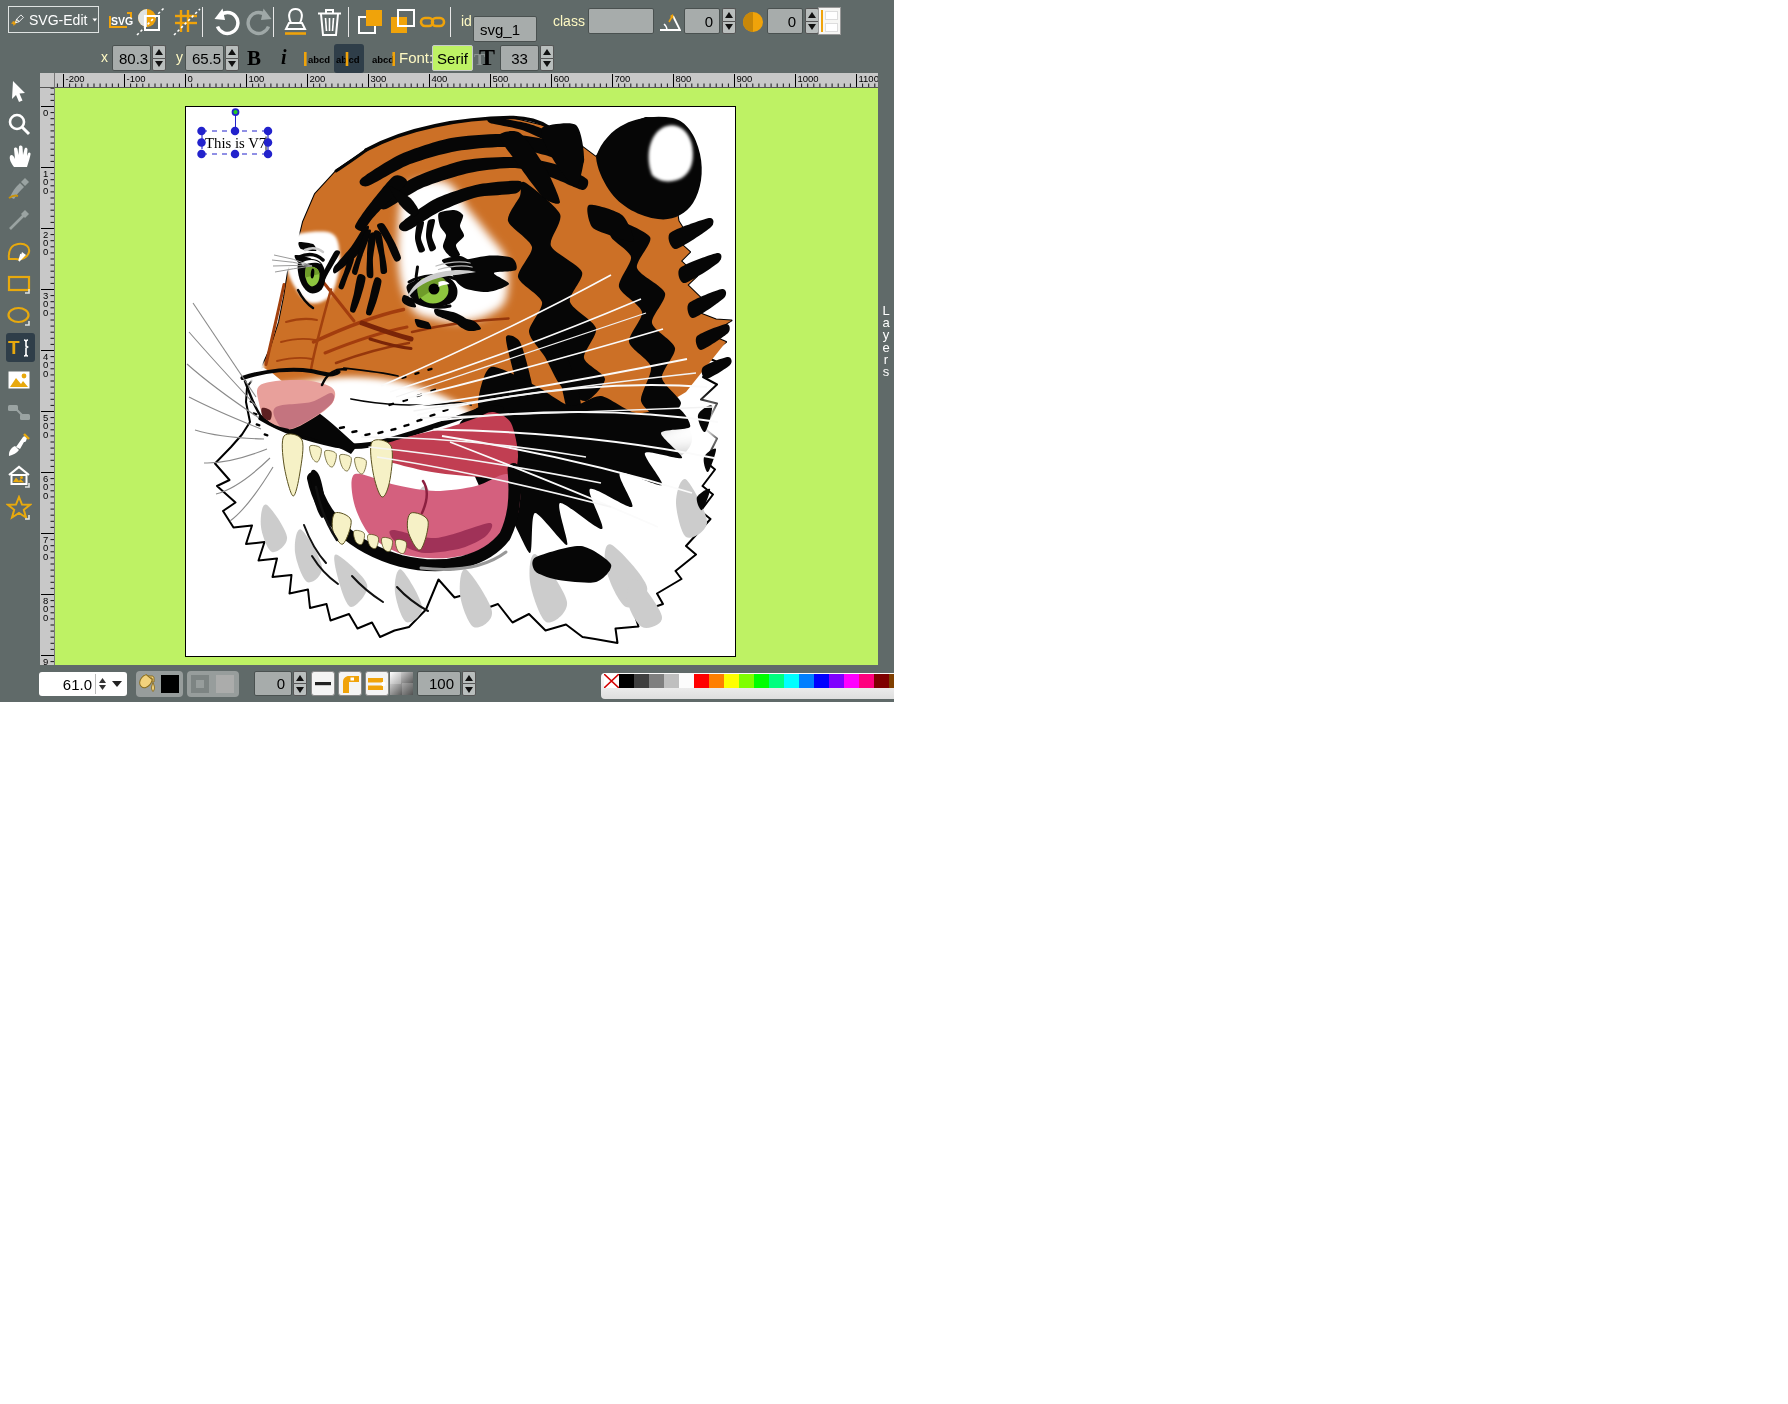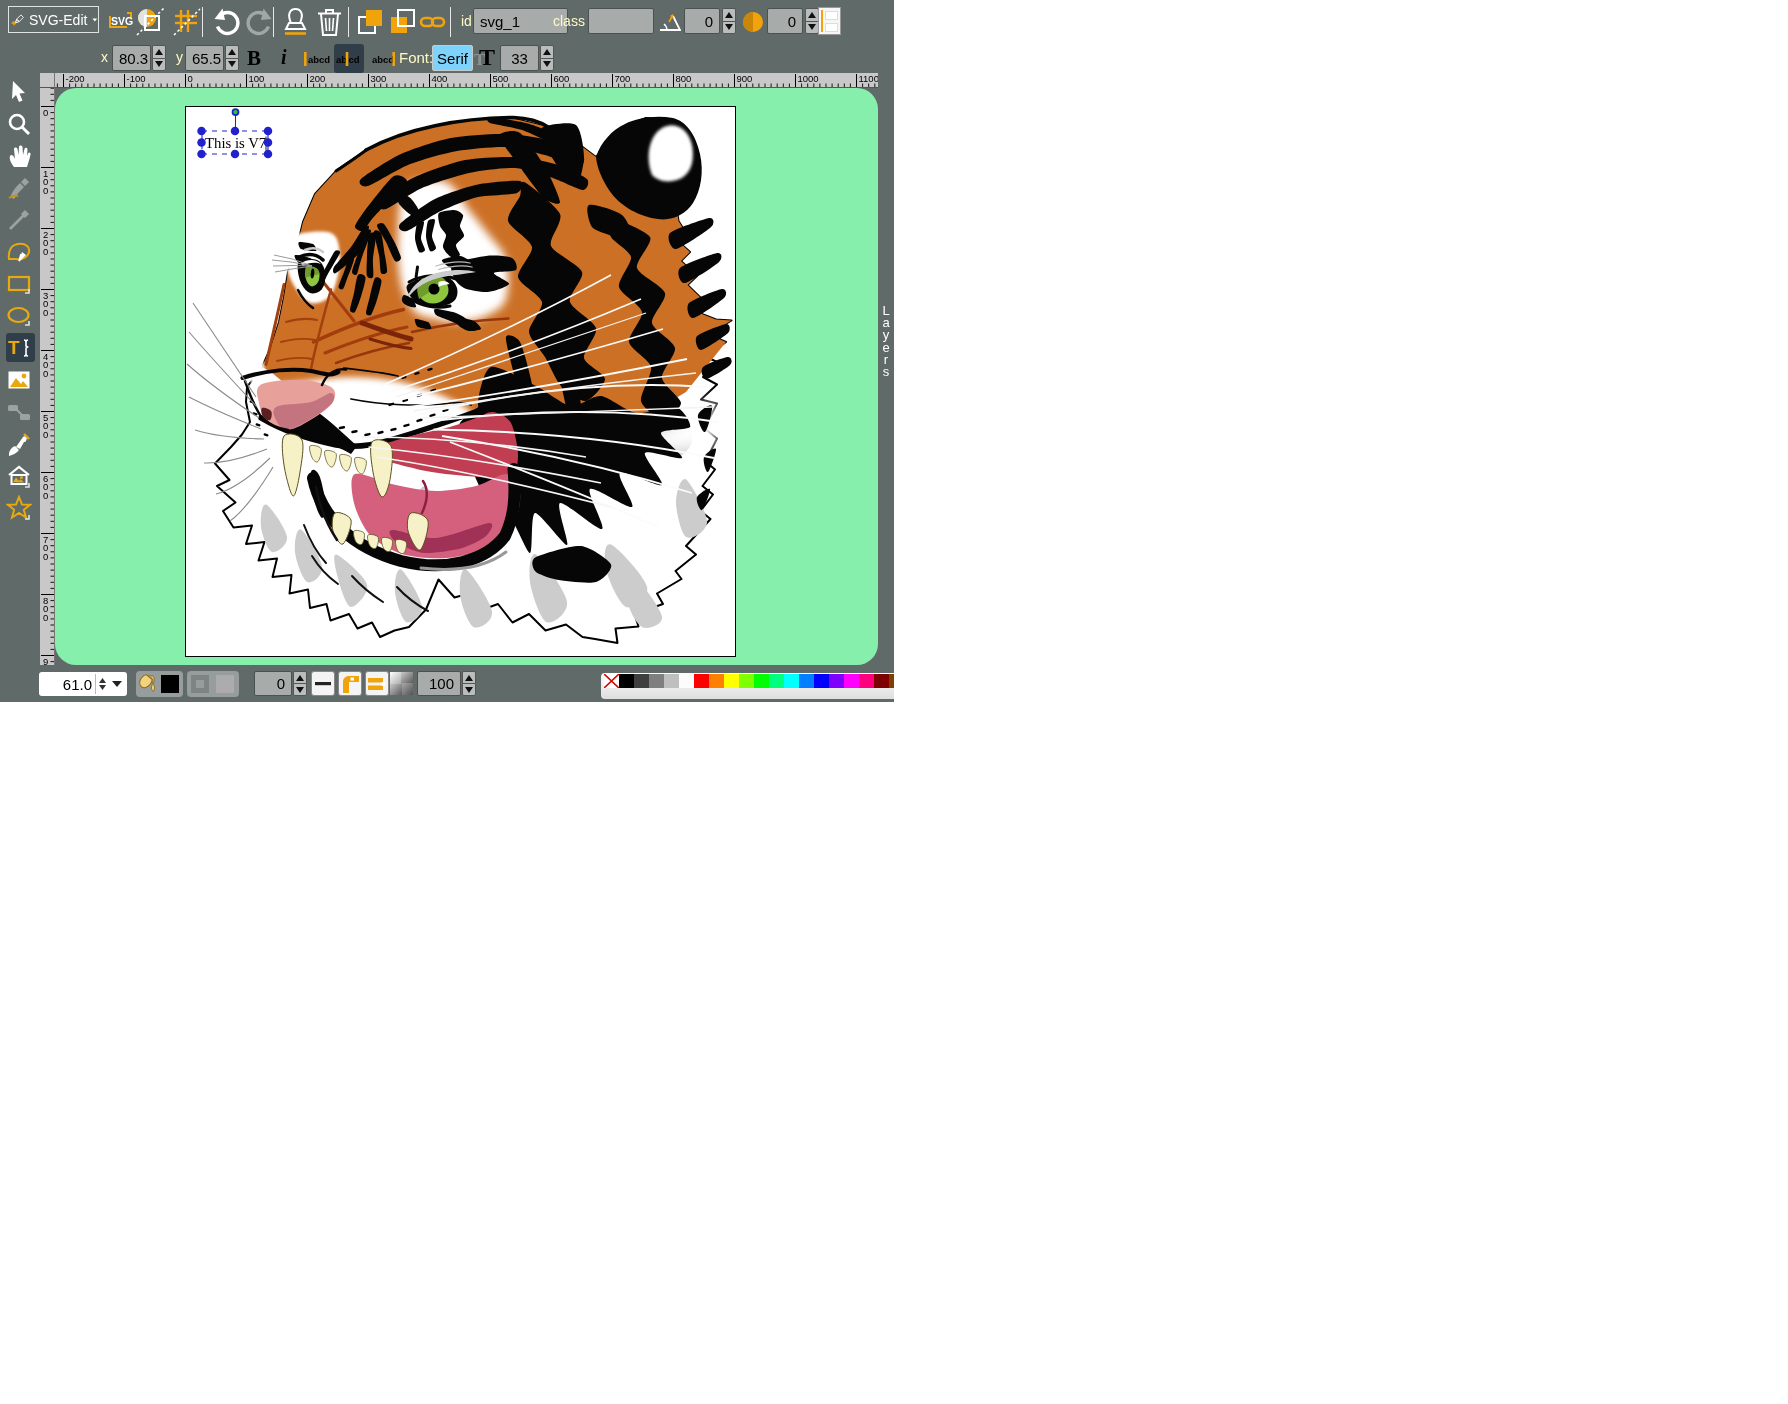--- a/index.html
+++ b/index.html
@@ -4,21 +4,21 @@
 <style>
 * { margin:0; padding:0; box-sizing:border-box; }
 html,body { width:894px; height:702px; overflow:hidden; font-family:"Liberation Sans", sans-serif; }
 #app { position:relative; width:894px; height:702px; background:#606a69; }
 .bar { position:absolute; background:#606a69; }
 #topbar { left:0; top:0; right:0; height:73px; }
 #leftbar { left:0; top:73px; width:40px; bottom:37px; }
 #botbar { left:0; bottom:0; right:0; height:37px; }
 #rightflap { position:absolute; right:0; top:88px; width:16px; bottom:37px; background:#606a69; color:#fff; }
 #rightflap .vtxt { position:absolute; top:217px; left:0; width:16px; text-align:center; font-size:13px; line-height:12.2px; }
-#workarea { position:absolute; left:55px; top:88px; right:16px; bottom:37px; background:#86efac; overflow:hidden;border-radius:21px; }
+#workarea { position:absolute; left:55px; top:88px; right:16px; bottom:37px; background:#bef264; overflow:hidden; }
 #canvas { position:absolute; left:130.5px; top:18.5px; width:549px; height:549px; background:#fff; outline:1px solid #000; }
 
 #rcorner { position:absolute; left:40px; top:73px; width:15px; height:15px; background:#c8c8c8; border-right:1px solid #777; border-bottom:1px solid #555;}
 #rulertop { position:absolute; left:55px; top:73px; right:16px; height:15px; background:#c8c8c8; border-bottom:1px solid #555; overflow:hidden; }
 #rulerleft { position:absolute; left:40px; top:88px; width:15px; bottom:37px; background:#c8c8c8; border-right:1px solid #777; overflow:hidden; }
 
 .row1 { position:absolute; left:0; top:0; height:44px; width:100%; }
 .row2 { position:absolute; left:0; top:44px; height:29px; width:100%; }
 .sep { position:absolute; top:7px; width:1px; height:30px; background:#e8e8e8; }
 .lbl { position:absolute; color:#fef9c3; font-size:14px; }
@@ -617,21 +617,21 @@
         <rect x="10" y="3" width="16" height="16" fill="none" stroke="#fff" stroke-width="2"></rect>
       </svg>
       <svg style="position:absolute;left:419px;top:10px" width="28" height="24" viewBox="0 0 28 24">
         <g fill="none" stroke="#f0a30a" stroke-width="2.6">
           <rect x="2" y="8" width="12" height="8" rx="4"></rect>
           <rect x="13" y="8" width="12" height="8" rx="4"></rect>
         </g>
       </svg>
       <div class="sep" style="left:450px"></div>
       <span class="lbl" style="left:461px;top:13px">id</span>
-      <div class="inp" style="left:473px;top:8px;width:95px;height:26px">svg_1</div>
+      <div class="inp" style="left:473px;top:16px;width:64px;height:26px">svg_1</div>
       <span class="lbl" style="left:553px;top:13px">class</span>
       <div class="inp" style="left:588px;top:8px;width:66px;height:26px"></div>
       <svg style="position:absolute;left:659px;top:12px" width="22" height="22" viewBox="0 0 22 22">
         <path d="M1 18 L21 18 L14 4" fill="none" stroke="#fff" stroke-width="1.8"></path>
         <path d="M8 18 A 8 8 0 0 0 5 12" fill="none" stroke="#fff" stroke-width="1.5"></path>
         <path d="M11 4 L14 2 L14.5 7 Z" fill="#f0a30a"></path>
         <line x1="13.6" y1="3.5" x2="10" y2="10" stroke="#f0a30a" stroke-width="1.6"></line>
       </svg>
       <div class="inp" style="left:684px;top:8px;width:36px;height:26px;justify-content:flex-end">0</div>
       <div class="spin" style="left:722px;top:8px;height:26px">
@@ -709,21 +709,21 @@
           <text x="2" y="16" font-size="9.5" font-weight="bold" font-family="Liberation Serif, serif" fill="#000">ab</text>
           <rect x="11.7" y="5" width="2.6" height="14" fill="#f0a30a"></rect>
           <text x="14.5" y="16" font-size="9.5" font-weight="bold" font-family="Liberation Serif, serif" fill="#000">cd</text>
         </svg>
       </div>
       <svg style="position:absolute;left:371px;top:3px" width="27" height="24" viewBox="0 0 27 24">
         <text x="1" y="16" font-size="9.5" font-weight="bold" font-family="Liberation Serif, serif" fill="#000">abcd</text>
         <rect x="21.4" y="5" width="2.6" height="14" fill="#f0a30a"></rect>
       </svg>
       <span class="lbl" style="left:399px;top:5px;font-size:15px">Font:</span>
-      <div style="position:absolute;left:432px;top:1px;width:41px;height:26px;background:#7dd3fc;border:1px solid #c7cbca;border-radius:2px;display:flex;align-items:center;justify-content:center;font-size:15px;color:#000">Serif</div>
+      <div style="position:absolute;left:432px;top:1px;width:41px;height:26px;background:#bef264;border:1px solid #c7cbca;border-radius:2px;display:flex;align-items:center;justify-content:center;font-size:15px;color:#000">Serif</div>
       <div style="position:absolute;left:474px;top:0px;width:22px;height:28px">
         <span style="position:absolute;left:0;top:6px;color:#8b9392;font-family:'Liberation Serif',serif;font-weight:bold;font-size:17px">T</span>
         <span style="position:absolute;left:5px;top:0px;color:#000;font-family:'Liberation Serif',serif;font-weight:bold;font-size:24px">T</span>
       </div>
       <div class="inp" style="left:500px;top:1px;width:39px;height:26px;justify-content:center">33</div>
       <div class="spin" style="left:540px;top:1px;height:26px">
         <span>
             <svg width="8" height="6">
               <path d="M4 0 L8 6 L0 6 Z" fill="#111"></path>
             </svg>

